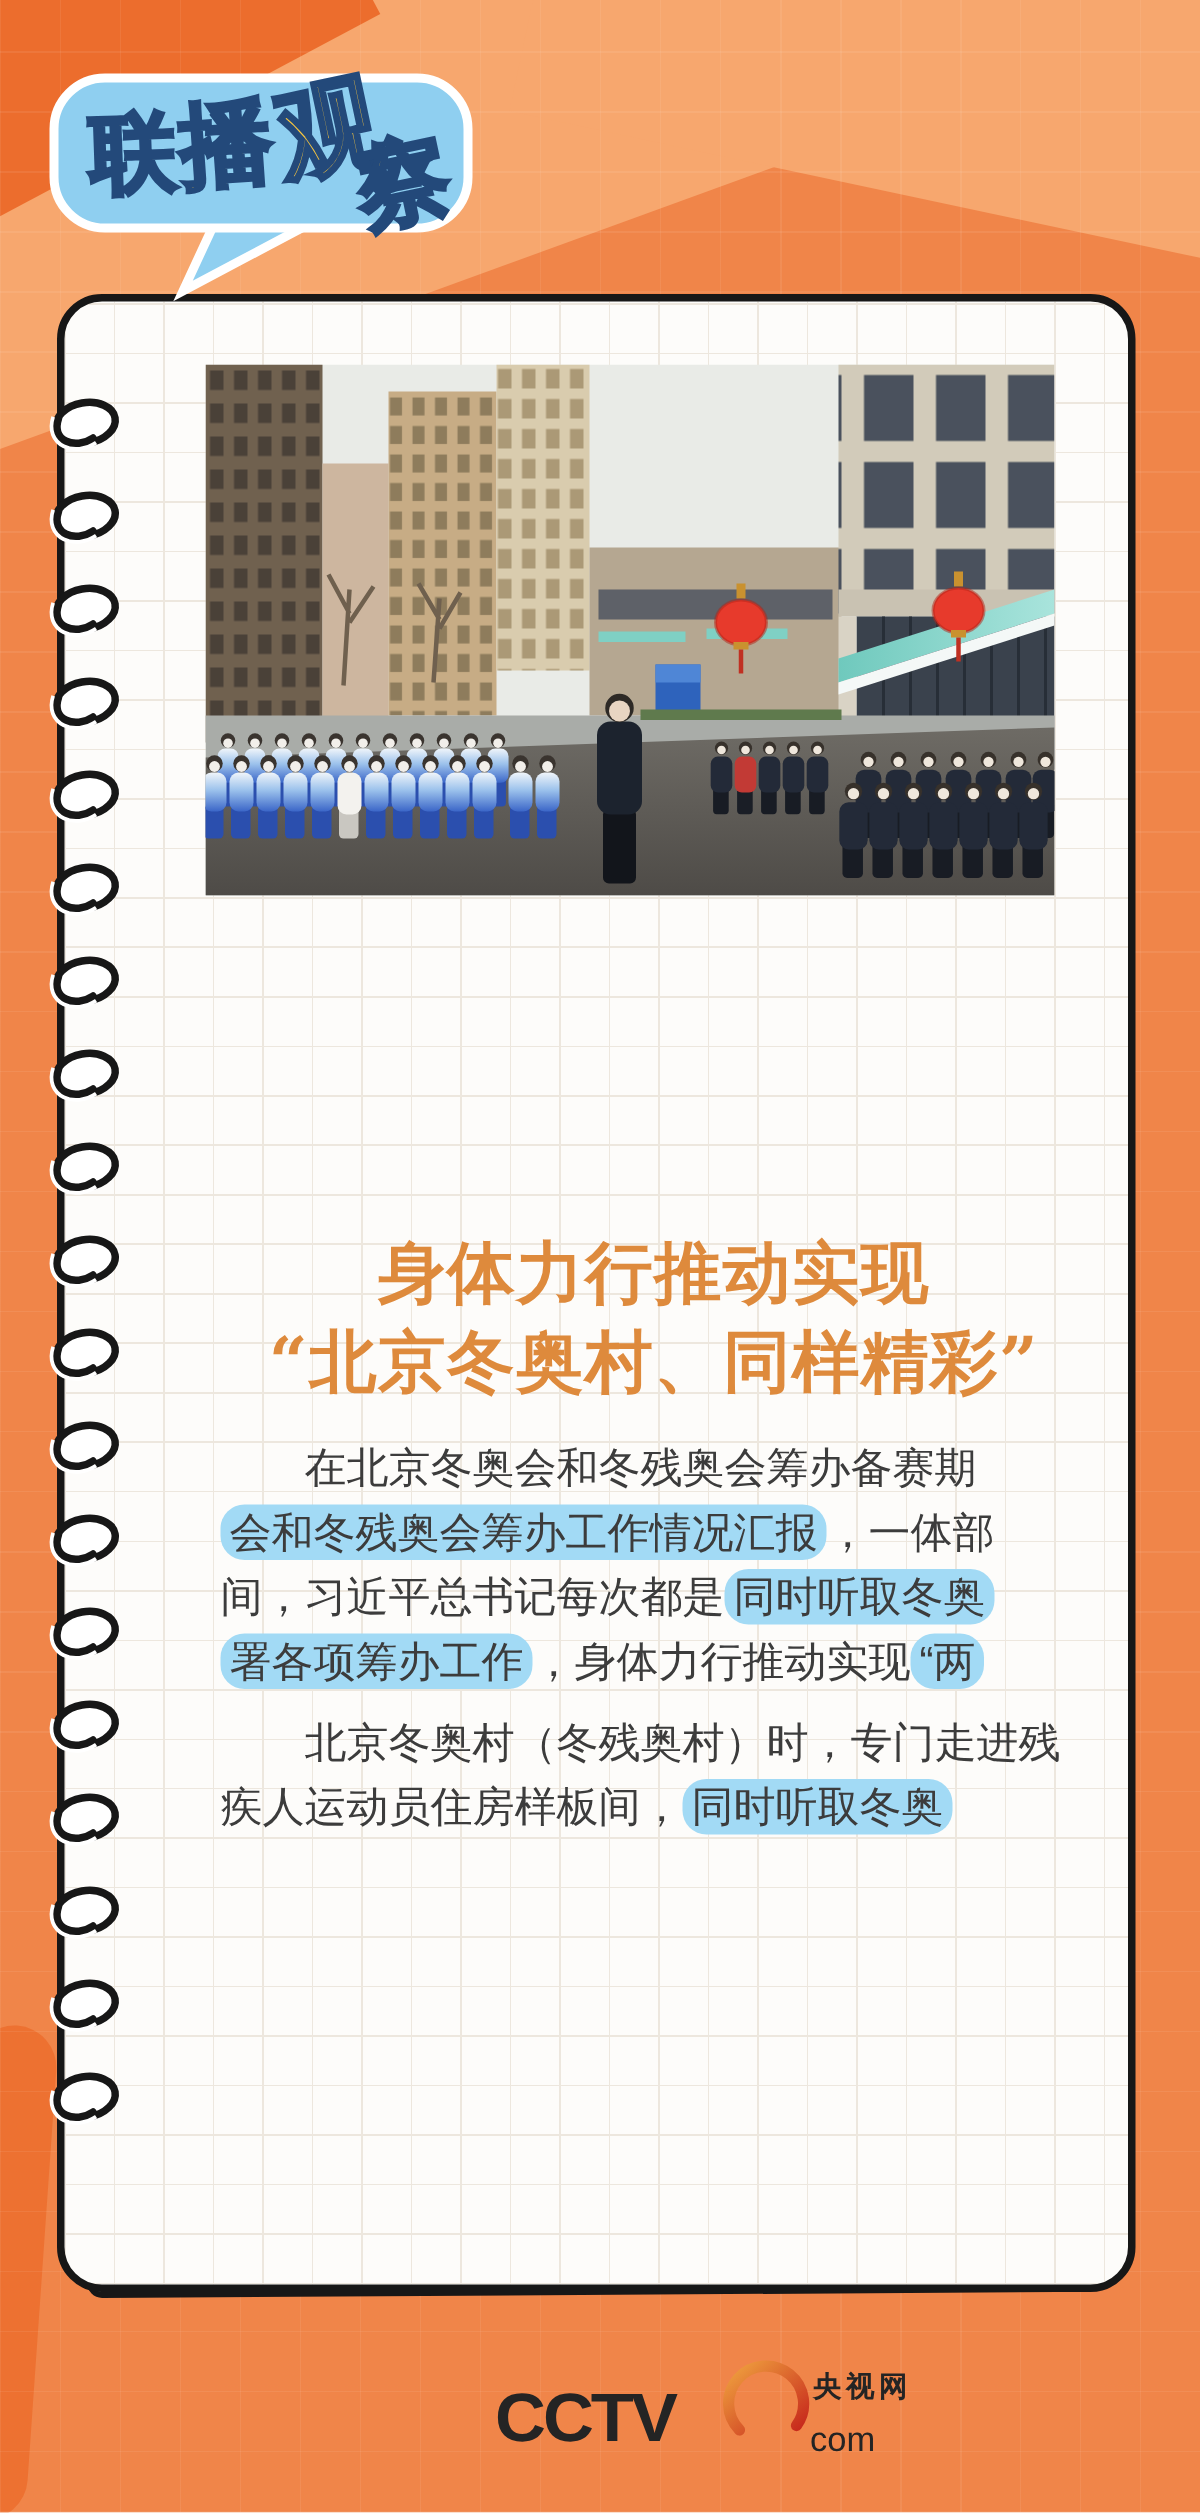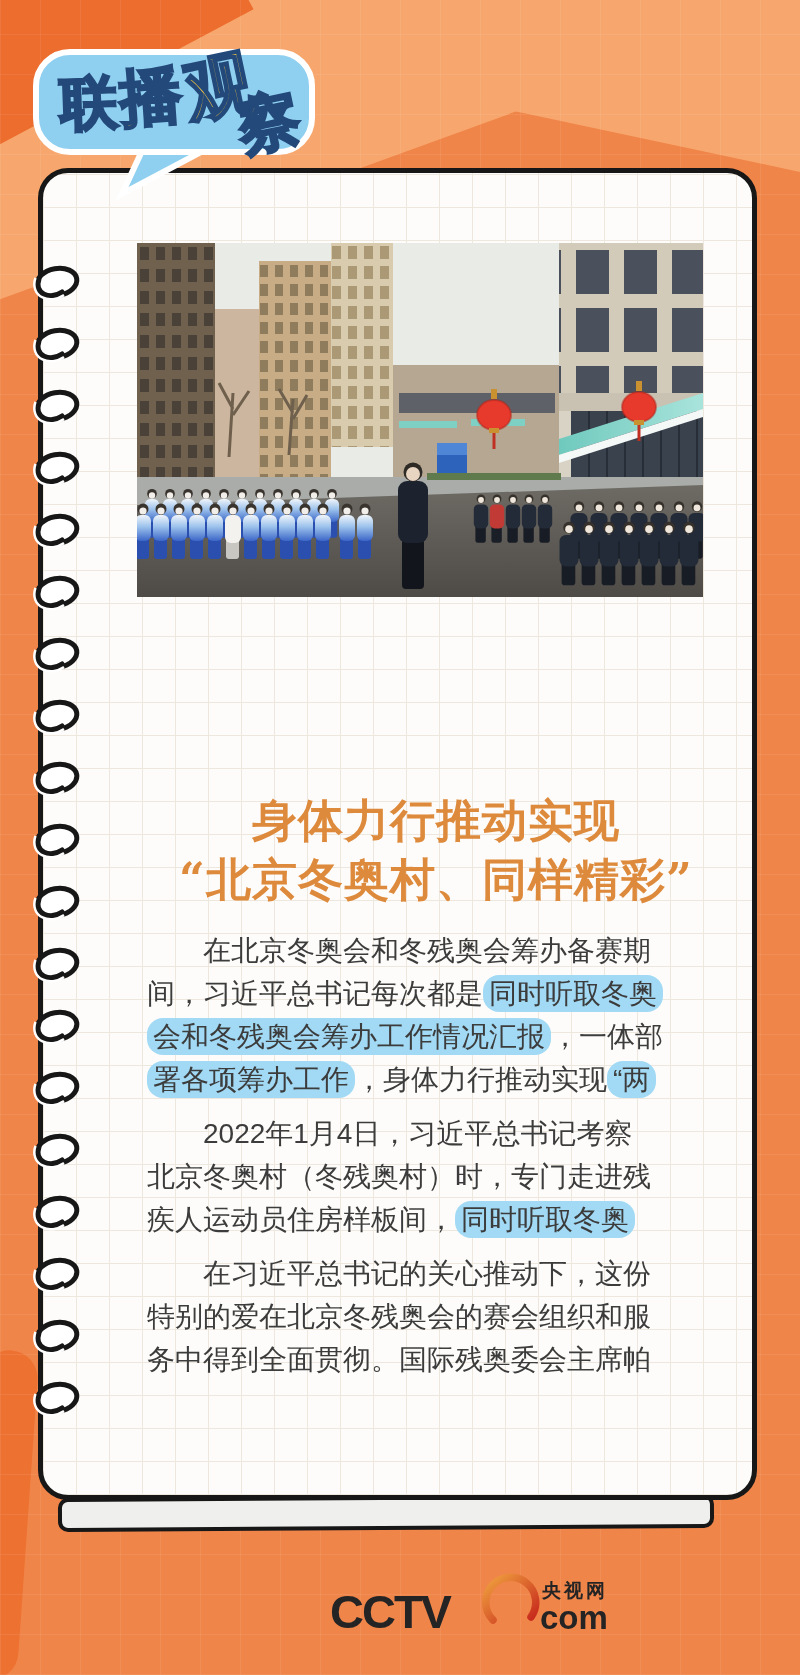--- a/index.html
+++ b/index.html
@@ -9,21 +9,21 @@
   .bg-band-a{left:-180px;top:-190px;width:780px;height:400px;background:var(--bg-light);transform:rotate(-20deg);}
   .bg-band-b{left:370px;top:-215px;width:740px;height:370px;background:var(--bg-light);transform:rotate(12deg);}
   .bg-corner{left:-70px;top:-85px;width:300px;height:175px;background:var(--bg-dark);transform:rotate(-28deg);}
   .bg-strip{left:-28px;top:1350px;width:56px;height:330px;border-radius:30px;background:var(--bg-dark);opacity:.85;transform:rotate(4deg);}
   .bg-grid{left:0;top:0;right:0;bottom:0;
     background-image:repeating-linear-gradient(0deg,rgba(255,255,255,.07) 0 1px,transparent 1px 40px),
                      repeating-linear-gradient(90deg,rgba(255,255,255,.07) 0 1px,transparent 1px 40px);}
   
   .page-stack{position:absolute;left:58px;top:1496px;width:648px;height:26px;z-index:1;
     background:#EFEFED;border:4px solid var(--ink);border-radius:10px;transform:rotate(-.35deg);}
-  .card{position:absolute;left:38px;top:168px;width:709px;height:1322px;z-index:2;
+  .card{position:absolute;left:38px;top:196px;width:709px;height:1322px;z-index:2;
     background-color:var(--card-bg);
     background-image:repeating-linear-gradient(0deg,var(--card-grid) 0 1px,transparent 1px 33px),
                      repeating-linear-gradient(90deg,var(--card-grid) 0 1px,transparent 1px 33px);
     border:5px solid var(--ink);border-radius:30px;overflow:hidden;}
   .ring{position:absolute;left:26px;width:60px;height:42px;z-index:4;color:var(--ink);}
   .ring svg{display:block;}
   
   .badge{position:absolute;left:30px;top:38px;width:300px;height:170px;z-index:5;}
   .badge svg{position:absolute;left:0;top:0;}
   .badge-char{position:absolute;font-weight:900;color:var(--badge-char);
@@ -45,21 +45,21 @@
   .para + .para{margin-top:11px;}
   .line{height:43px;white-space:nowrap;}
   .para .line:first-child{padding-left:56px;}
   .hl{background:var(--highlight);border-radius:16px;padding:3px 6px;}
   
   .footer{position:absolute;left:282px;top:1572px;width:300px;height:76px;z-index:2;margin-left:48px;}
   .cctv{position:absolute;left:0;top:12px;font-size:47px;font-weight:800;color:var(--cctv-ink);
     letter-spacing:-2px;transform:scale(1,.97);}
   .swoosh{position:absolute;left:146px;top:-8px;}
   .cctv-cn{position:absolute;left:212px;top:6px;font-size:19px;letter-spacing:3px;color:var(--cctv-ink);font-weight:700;}
-  .cctv-com{position:absolute;left:210px;top:27px;font-size:33px;font-weight:700;color:var(--cctv-ink);letter-spacing:0;}
+  .cctv-com{position:absolute;left:210px;top:41px;font-size:23px;font-weight:400;color:var(--cctv-ink);letter-spacing:0;}
 </style>
 </head>
 <body>
 
 <div class="poster">
 
   <div class="bg-shape bg-band-a"></div>
   <div class="bg-shape bg-band-b"></div>
   <div class="bg-shape bg-corner"></div>
   <div class="bg-shape bg-strip"></div>
@@ -68,33 +68,27 @@
   <div class="page-stack"></div>
 
   <div class="card">
     <div class="title">
       <div>身体力行推动实现</div>
       <div>“北京冬奥村、同样精彩”</div>
     </div>
     <div class="article">
         <div class="para">
           <div class="line"><span class="plain">在北京冬奥会和冬残奥会筹办备赛期</span></div>
+          <div class="line"><span class="hl">会和冬残奥会筹办工作情况汇报</span><span class="plain">，一体部</span></div>
           <div class="line"><span class="plain">间，习近平总书记每次都是</span><span class="hl">同时听取冬奥</span></div>
-          <div class="line"><span class="hl">会和冬残奥会筹办工作情况汇报</span><span class="plain">，一体部</span></div>
           <div class="line"><span class="hl">署各项筹办工作</span><span class="plain">，身体力行推动实现</span><span class="hl">“两</span></div>
         </div>
         <div class="para">
-          <div class="line"><span class="plain">2022年1月4日，习近平总书记考察</span></div>
           <div class="line"><span class="plain">北京冬奥村（冬残奥村）时，专门走进残</span></div>
           <div class="line"><span class="plain">疾人运动员住房样板间，</span><span class="hl">同时听取冬奥</span></div>
-        </div>
-        <div class="para">
-          <div class="line"><span class="plain">在习近平总书记的关心推动下，这份</span></div>
-          <div class="line"><span class="plain">特别的爱在北京冬残奥会的赛会组织和服</span></div>
-          <div class="line"><span class="plain">务中得到全面贯彻。国际残奥委会主席帕</span></div>
         </div>
       </div>
   </div>
 
   <div class="photo">
     <svg viewBox="0 0 566 354" width="566" height="354" preserveAspectRatio="none">
       <defs>
         <pattern id="pA" width="16" height="22" patternUnits="userSpaceOnUse">
           <rect width="16" height="22" fill="#70614F"></rect>
             <rect x="3" y="4" width="9" height="13" fill="#4A4138"></rect>

